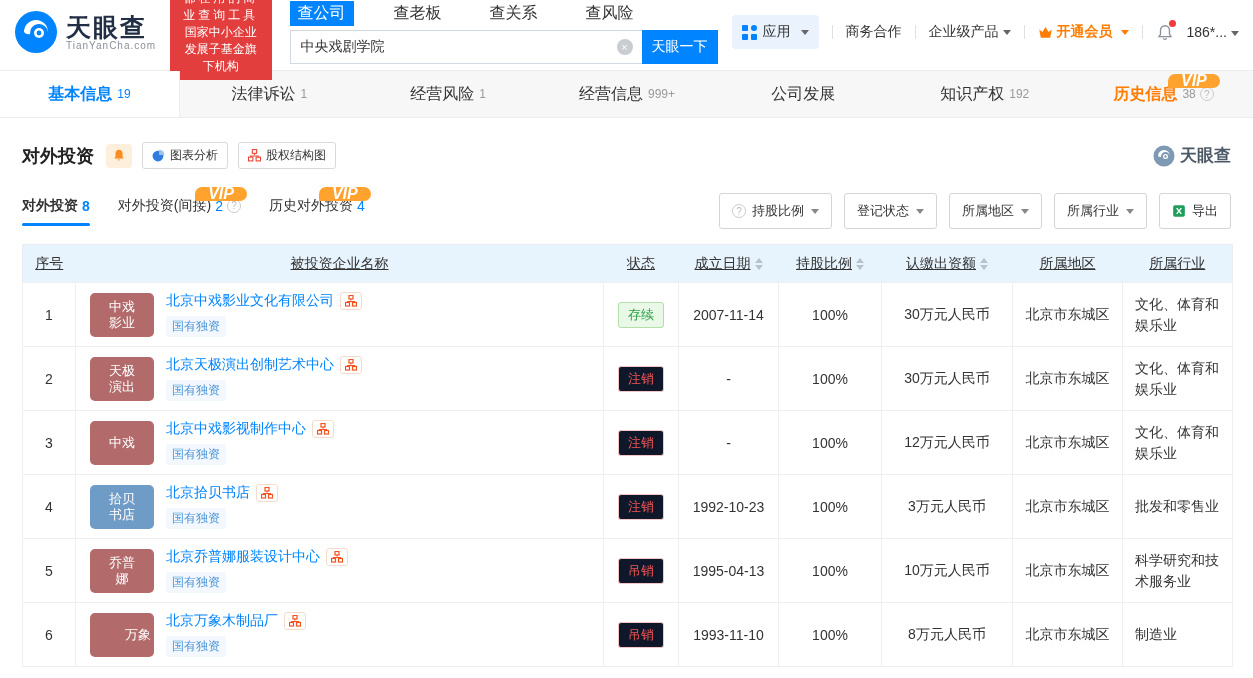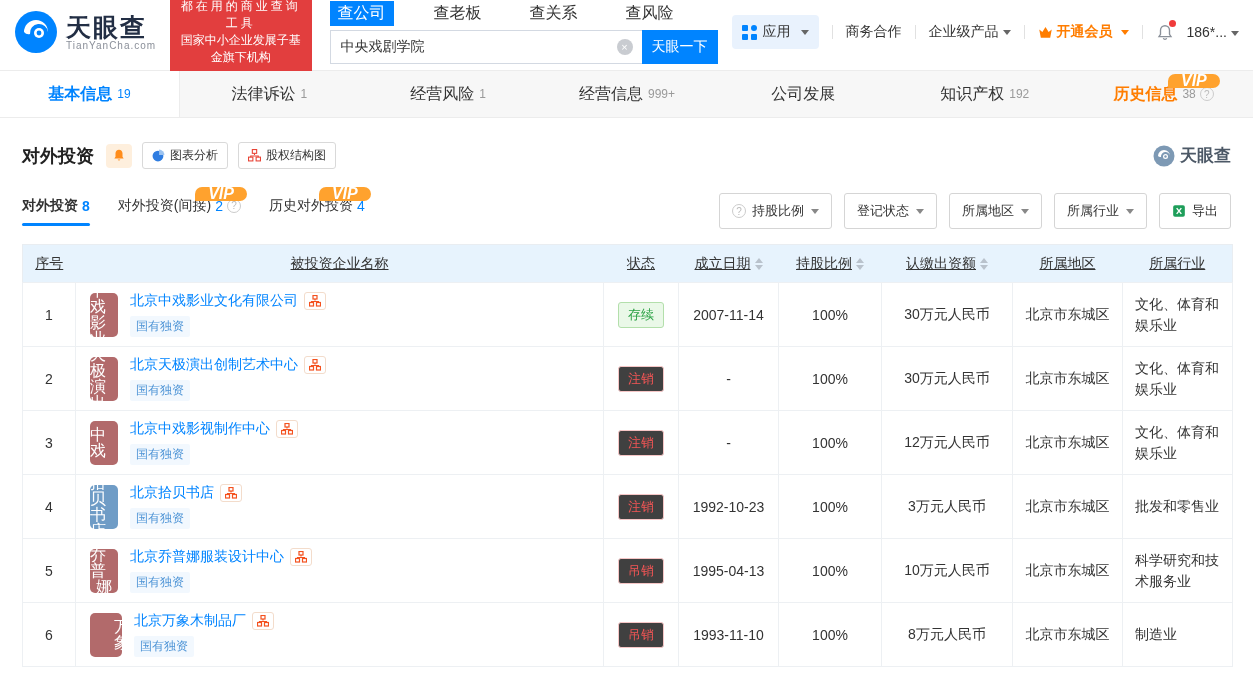--- a/index.html
+++ b/index.html
@@ -13,21 +13,21 @@
   .logo { display: flex; align-items: center; gap: 8px; }
   .logo-title { font-size: 25px; font-weight: 700; color: #222e44; letter-spacing: 2px; line-height: 26px; }
   .logo-sub { font-size: 10px; color: #8a8f99; letter-spacing: 1px; text-align: right; }
   .slogan { background: #e23e3e; color: #fff; font-size: 12px; padding: 5px 10px; line-height: 17px; text-align: center; }
   .slogan .l1 { letter-spacing: 3px; }
   .search-area { margin-left: 4px; }
   .search-tabs { display: flex; gap: 32px; font-size: 16px; margin-bottom: 4px; align-items: center; }
   .stab { color: #333; padding: 2px 8px; cursor: pointer; }
   .stab.active { background: #0084ff; color: #fff; }
   .search-row { display: flex; }
-  .search-input-wrap { position: relative; width: 312px; }
+  .search-input-wrap { position: relative; width: 352px; }
   .search-input-wrap input {
     width: 100%; height: 34px; border: 1px solid #d3d9e2; border-right: none; padding: 0 30px 0 10px;
     font-size: 14px; color: #333; outline: none; font-family: inherit;
   }
   .clear-icon { position: absolute; right: 9px; top: 9px; width: 16px; height: 16px; border-radius: 50%;
     background: #c9ccd1; color: #fff; font-size: 11px; line-height: 16px; text-align: center; cursor: pointer; }
   .search-btn { height: 34px; width: 76px; background: #0084ff; color: #fff; border: none; font-size: 14px; cursor: pointer; font-family: inherit; }
   .topnav { margin-left: auto; display: flex; align-items: center; gap: 13px; font-size: 14px; color: #333; white-space: nowrap; }
   .apps-btn { background: #e9f2fd; border-radius: 4px; padding: 8px 10px; display: flex; align-items: center; gap: 6px; cursor: pointer; }
   .grid-icon { width: 15px; height: 15px; position: relative; }
@@ -75,30 +75,30 @@
   table { width: 100%; border-collapse: collapse; margin-top: 15px; table-layout: fixed; border: 1px solid #e9edf1; }
   th { background: #e7f3fd; font-weight: 400; font-size: 14px; color: #333; height: 38px; }
   td { border: 1px solid #edf0f3; font-size: 14px; color: #333; height: 63px; text-align: center; }
   .th-inner { display: inline-flex; align-items: center; gap: 4px; text-decoration: underline; }
   .sort { display: inline-flex; flex-direction: column; gap: 2px; }
   .sort i { width: 0; height: 0; border-left: 4px solid transparent; border-right: 4px solid transparent; }
   .sort .up { border-bottom: 5px solid #b9c2cc; }
   .sort .down { border-top: 5px solid #b9c2cc; }
   td.name-cell { text-align: left; padding: 9px 14px; }
   .name-flex { display: flex; align-items: center; gap: 12px; }
-  .avatar { width: 28px; height: 44px; border-radius: 5px; color: #fff; font-size: 16px; line-height: 16px;
+  .avatar { width: 64px; height: 44px; border-radius: 5px; color: #fff; font-size: 13px; line-height: 16px;
     display: flex; flex-direction: column; align-items: center; justify-content: center; flex: none; }
   .name-right { display: flex; flex-direction: column; gap: 6px; align-items: flex-start; }
   .name-line { display: flex; align-items: center; gap: 6px; }
   .co-link { color: #0084ff; text-decoration: none; cursor: pointer; }
   .org-chip { border: 1px solid #f3dccb; border-radius: 3px; padding: 2px 4px; display: inline-flex; cursor: pointer; }
   .tag { background: #f2f8fe; color: #4e94d6; font-size: 12px; padding: 2px 6px; border-radius: 2px; }
   .status-badge { display: inline-block; font-size: 13px; padding: 3px 9px; border-radius: 3px; border: 1px solid; }
   .status-green { color: #2ba245; background: #eaf8e8; border-color: #b3dfab; }
-  .status-red { color: #f25555; background: #404040; border-color: #f6c6c6; }
+  .status-red { color: #f25555; background: #0f172a; border-color: #f6c6c6; }
   td.industry-cell { text-align: left; padding: 0 12px; line-height: 21px; }
 </style>
 </head>
 <body>
 
 <header class="topbar">
   <div class="logo">
     <svg width="44" height="44" viewBox="0 0 44 44">
       <circle cx="22" cy="22" r="21" fill="#0084ff"></circle>
       <path d="M10 22 a12 12 0 0 1 24 0 a9 9 0 0 0 -18 2 a6 6 0 0 1 -6 -2z" fill="#fff"></path>

